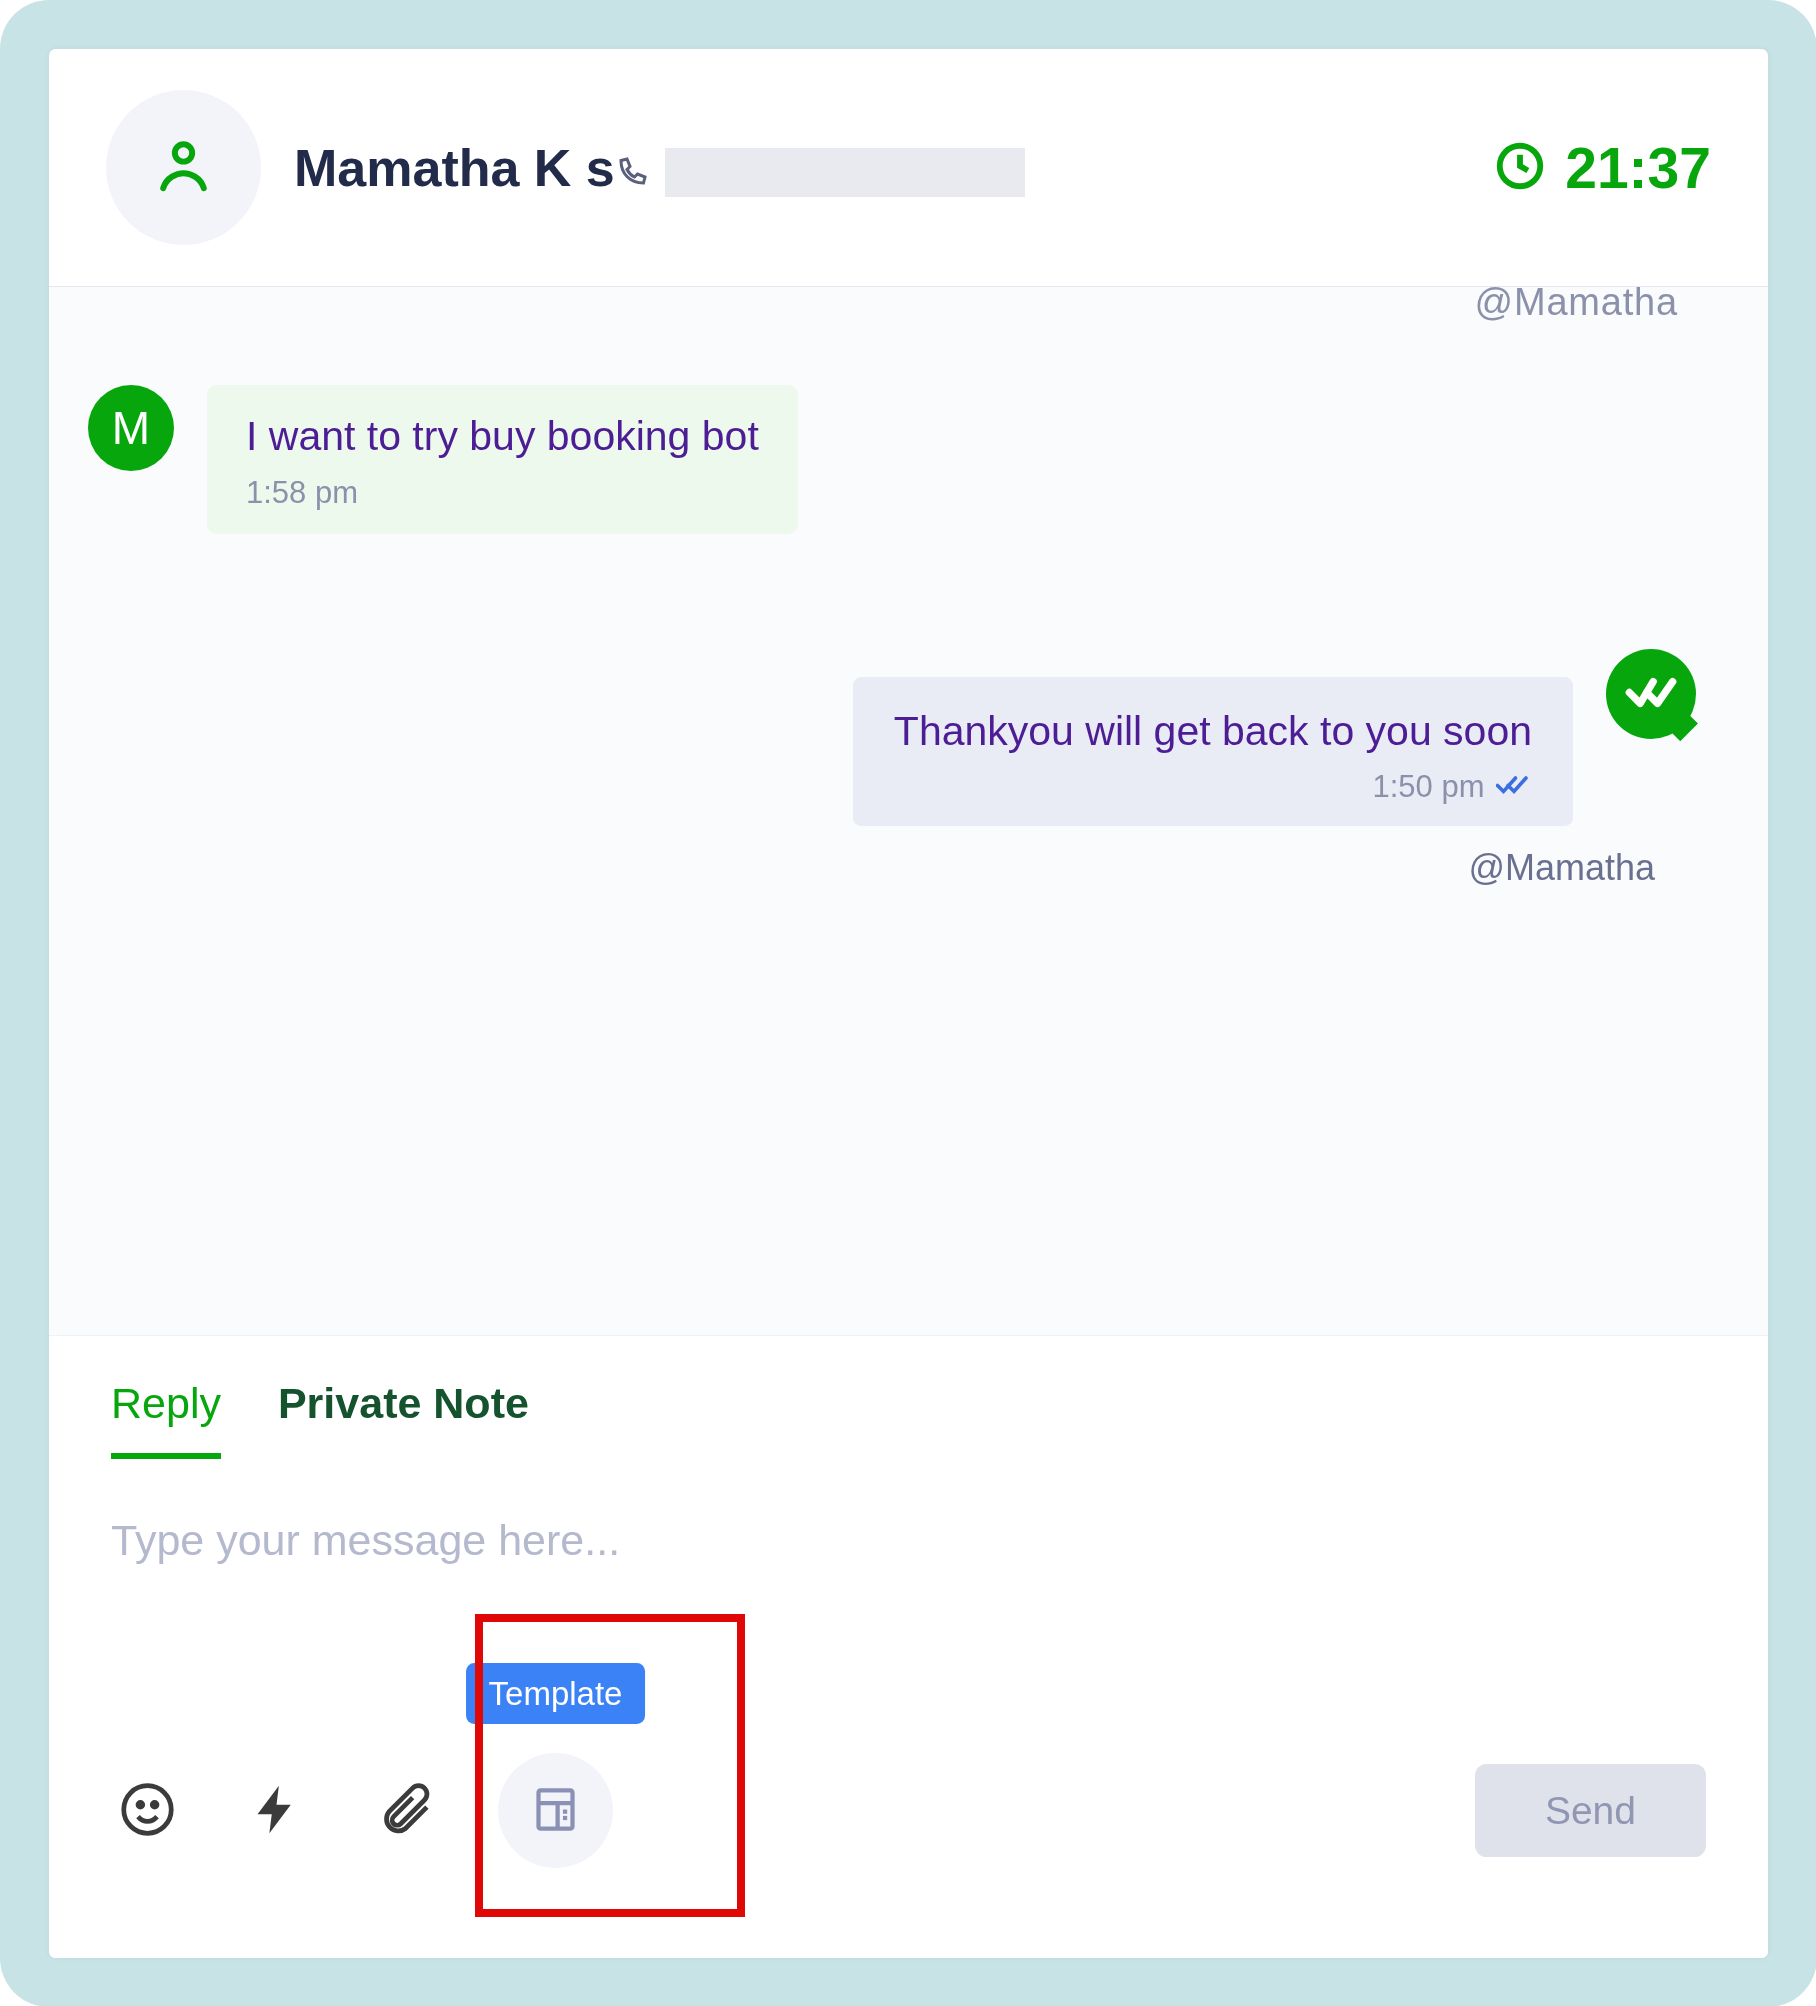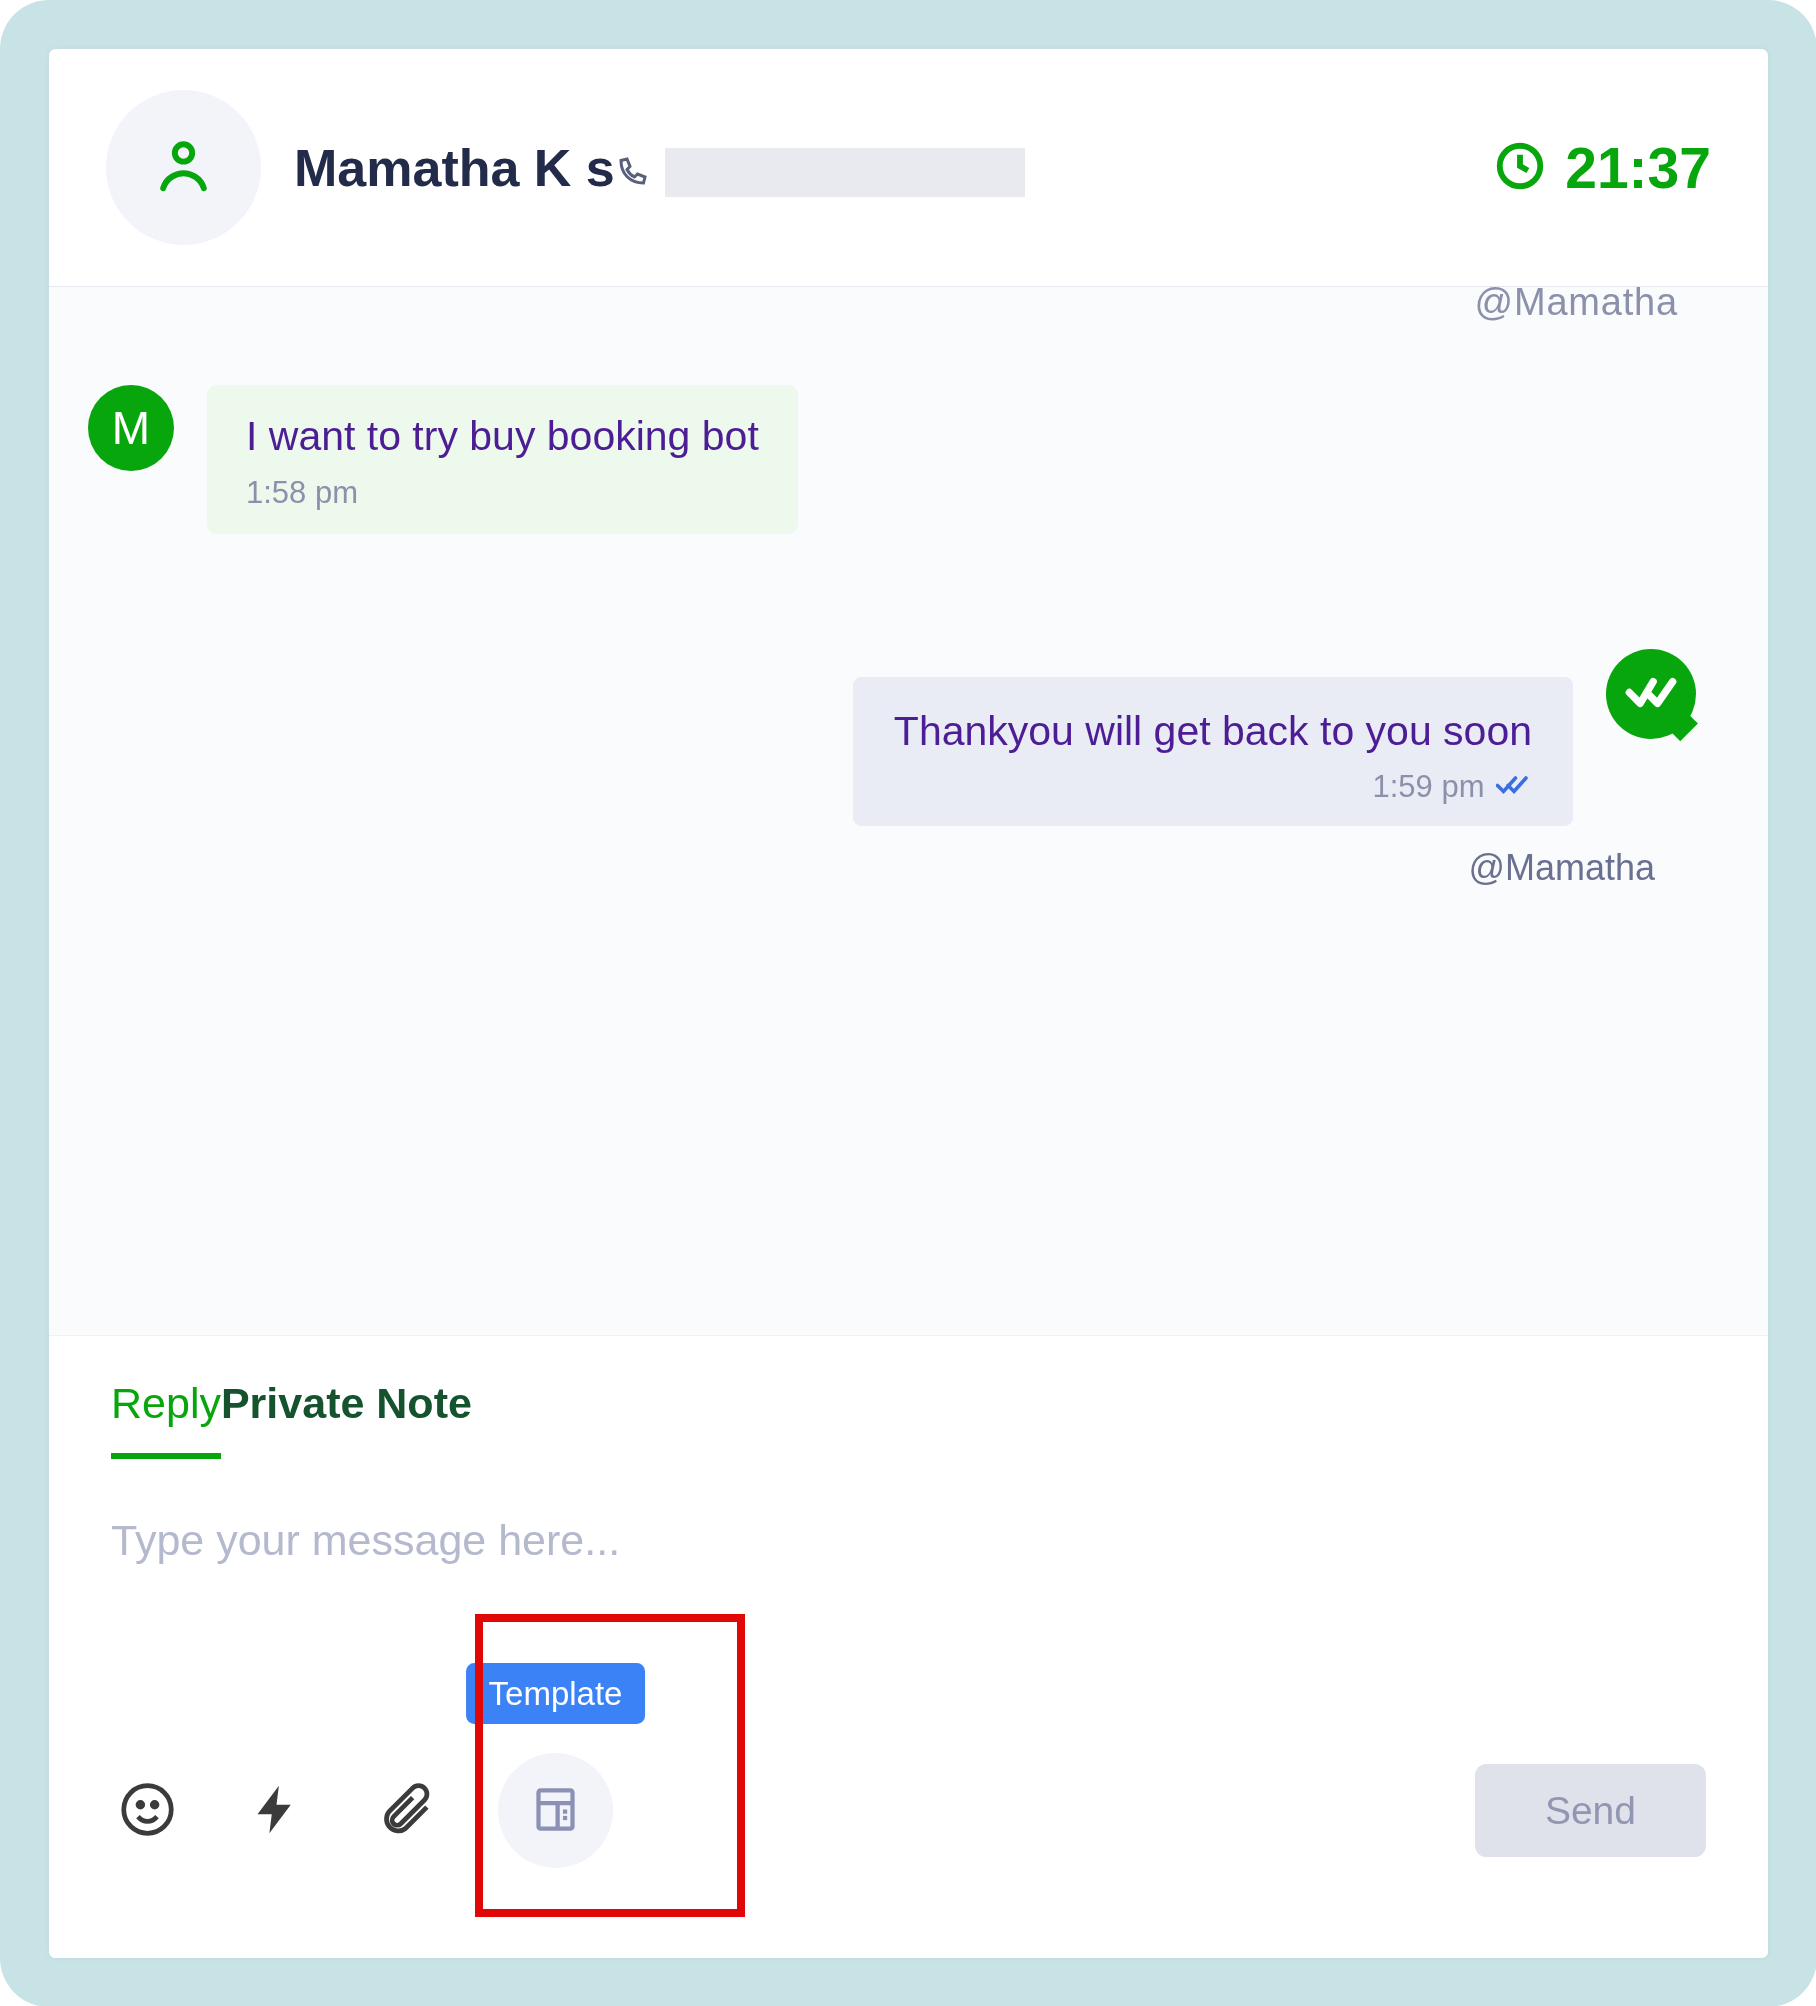--- a/index.html
+++ b/index.html
@@ -56,21 +56,21 @@
   display: flex; align-items: center; justify-content: center;
 }
 .brand-badge::after {
   content: ""; position: absolute; right: 3.3px; bottom: 3.3px;
   width: 24.5px; height: 24.5px; background: #08a60d; transform: rotate(45deg);
 }
 .brand-badge svg { width: 52px; height: 41px; position: relative; z-index: 1; }
 
 
 .composer { border-top: 1.6px solid #f0f1f5; padding: 28px 49px 90px; background: #fff; position: relative; }
-.tabs { display: flex; padding: 0 13px; }
+.tabs { display: flex; gap: 57px; padding: 0 13px; }
 .tab { font-size: 43px; padding: 14.7px 0 24.5px; cursor: pointer; }
 .tab-active { color: #08a60d; border-bottom: 6.5px solid #08a60d; }
 .tab-inactive { color: #14532d; font-weight: bold; }
 .compose-input {
   margin-top: 49px; width: 100%; font-size: 43px; border: none; outline: none;
   color: #333; padding: 8.2px 13px;
 }
 .compose-input::placeholder { color: #b4b9cd; }
 .toolbar { display: flex; align-items: center; margin-top: 180px; gap: 57px; padding: 0 13px; position: relative; }
 .tool-btn { width: 72px; height: 72px; display: flex; align-items: center; justify-content: center; cursor: pointer; position: relative; }
@@ -140,21 +140,21 @@
         <div class="bubble-in">
           <div class="msg-text">I want to try buy booking bot</div>
           <div class="msg-time">1:58 pm</div>
         </div>
       </div>
 
       <div class="msg-row-out">
         <div class="bubble-out">
           <div class="msg-text">Thankyou will get back to you soon</div>
           <div class="out-time-row">
-            <span class="out-time">1:59 pm</span>
+            <span class="out-time">1:50 pm</span>
             <span class="ticks">
               <svg viewBox="0 0 24 14" fill="none" stroke="#3b6fe0" stroke-width="2.4" stroke-linecap="round">
                 <path d="M1 7l4 4 8-9"></path>
                 <path d="M8 7l4 4 8-9"></path>
               </svg>
             </span>
           </div>
         </div>
         <div class="brand-badge">
           <span>

